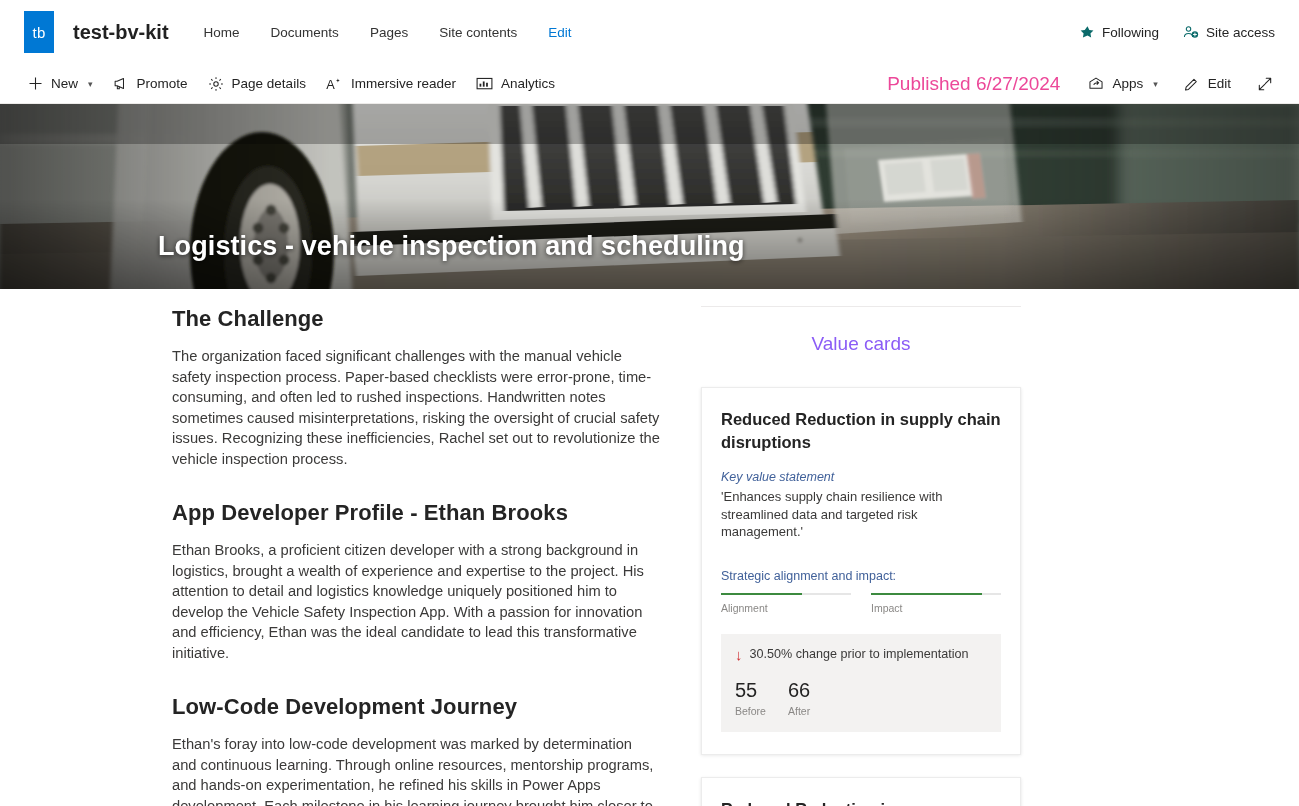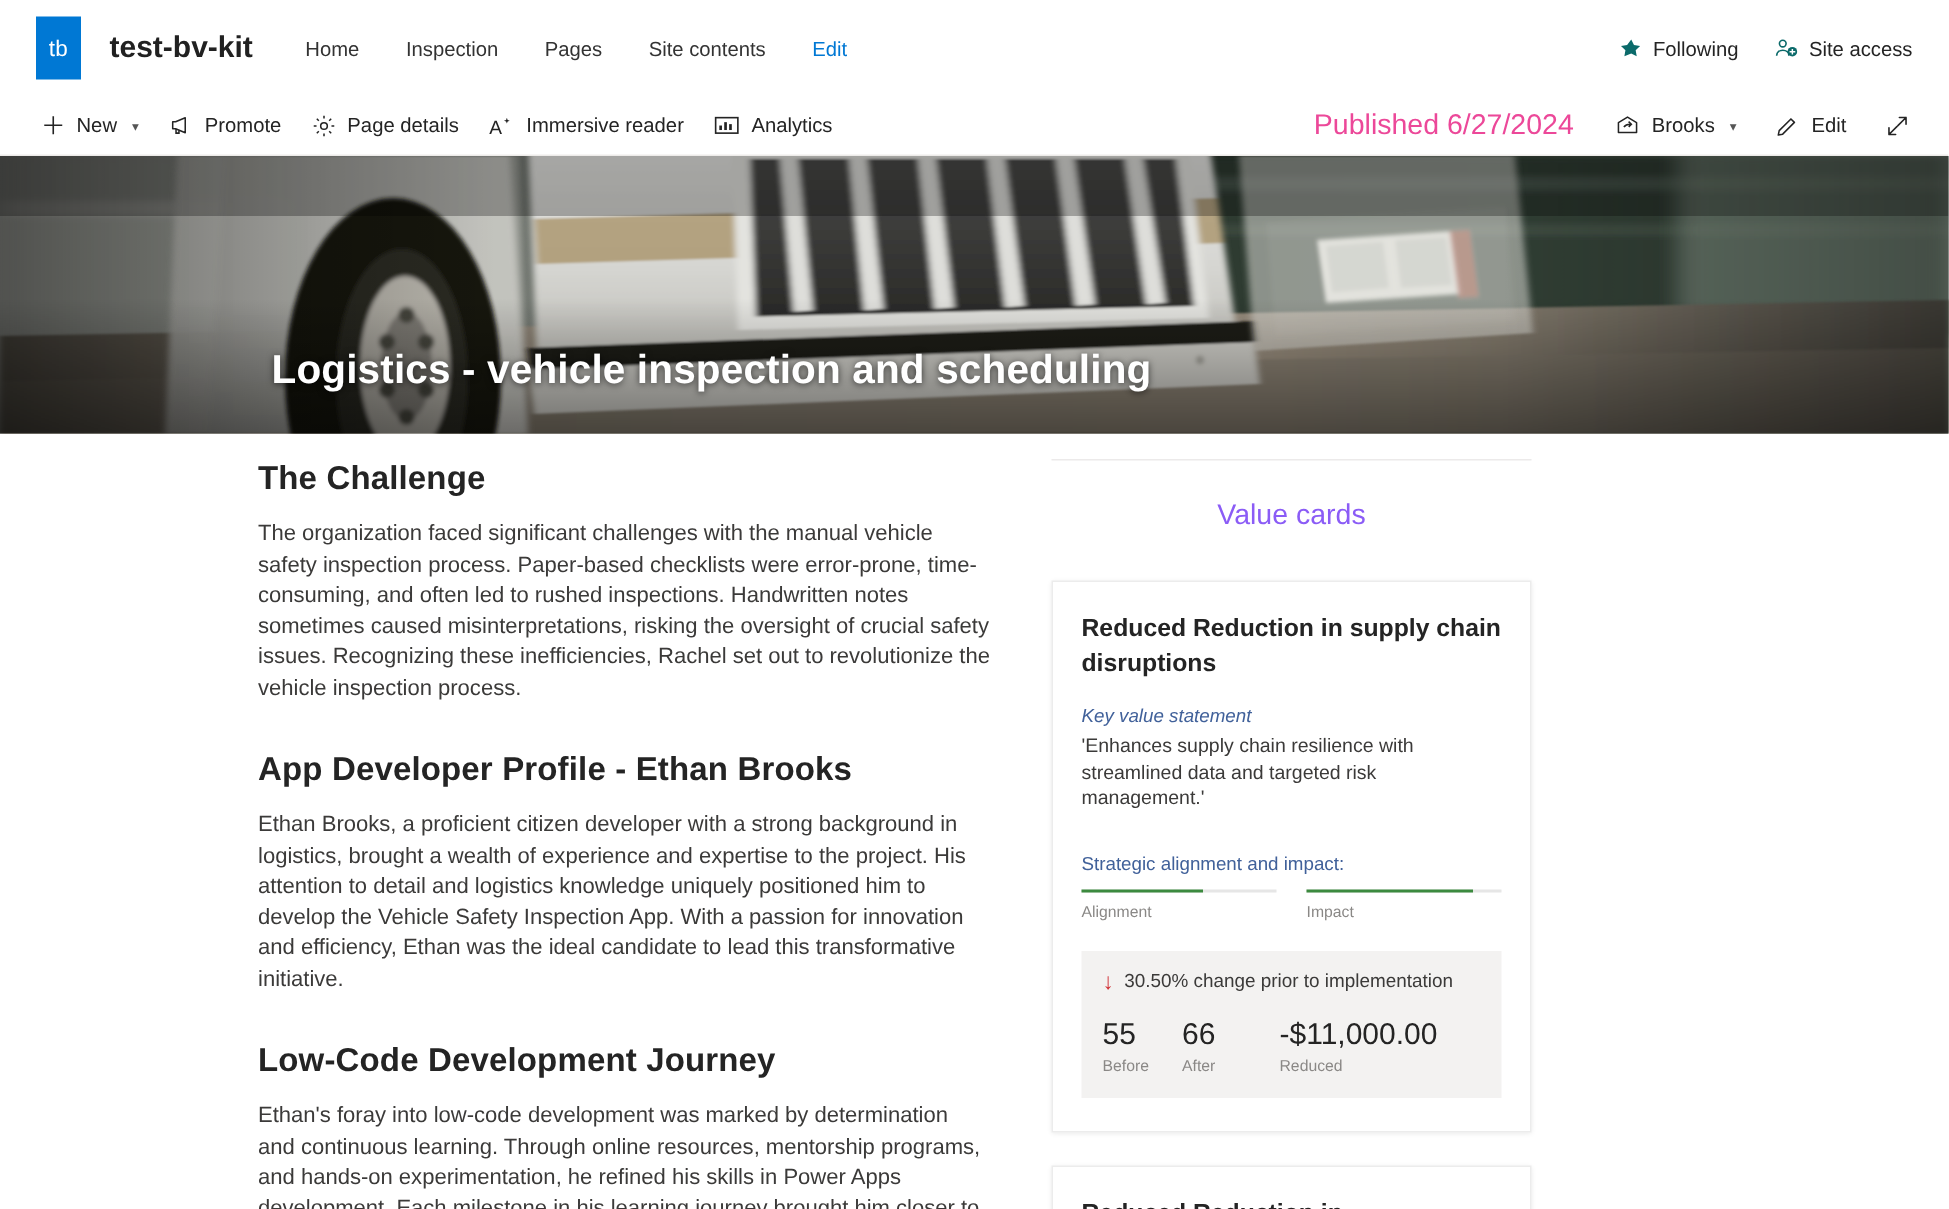--- a/index.html
+++ b/index.html
@@ -98,21 +98,21 @@
   
   .hero {
     position: relative;
     height: 185px;
     overflow: hidden;
     background: #2b2b28;
   }
   .hero-img { position: absolute; inset: 0; }
   .hero-title {
     position: absolute;
-    left: 181px;
+    left: 158px;
     bottom: 27px;
     color: #ffffff;
     font-size: 27px;
     font-weight: bold;
     letter-spacing: .1px;
     text-shadow: 0 1px 5px rgba(0,0,0,.65);
     z-index: 5;
   }
 
   
@@ -246,21 +246,21 @@
 <body>
 
 <div class="site-header">
   <div class="site-logo">
     <span>tb</span>
   </div>
   <div class="site-title">test-bv-kit</div>
 
   <nav class="site-nav">
     <span class="nav-link">Home</span>
-    <span class="nav-link">Inspection</span>
+    <span class="nav-link">Documents</span>
     <span class="nav-link">Pages</span>
     <span class="nav-link">Site contents</span>
     <span class="nav-link active">Edit</span>
   </nav>
 
   <div class="header-right">
     <div class="hdr-btn">
       <span class="icn">
         <svg width="15" height="15" viewBox="0 0 16 16">
             <path fill="#0b6a6a" d="M8 1.4l1.95 3.95 4.35.63-3.15 3.07.74 4.33L8 11.33 3.11 13.4l.74-4.33L.7 5.98l4.35-.63z"></path>
@@ -338,21 +338,21 @@
   <div class="cmd-right">
     <span class="published">Published 6/27/2024</span>
 
     <div class="cmd">
       <span class="icn">
         <svg width="16" height="15" viewBox="0 0 18 16">
           <path d="M2.2 13.4V6.1L9 1.9l6.8 4.2v7.3z" fill="none" stroke="#242424" stroke-width="1.15" stroke-linejoin="round"></path>
           <path d="M6.3 9.3c1.4-2.1 4-2.2 5.3-2.1M9.8 5.3l2.1 1.9-2 2" fill="none" stroke="#242424" stroke-width="1.15"></path>
         </svg>
       </span>
-      <span>Brooks</span>
+      <span>Apps</span>
       <span class="chev">▾</span>
     </div>
 
     <div class="cmd">
       <span class="icn">
         <svg width="16" height="16" viewBox="0 0 18 18">
           <path d="M2.4 12.5l8.8-8.8 2.6 2.6-8.8 8.8-3.3.7z" fill="none" stroke="#242424" stroke-width="1.15" stroke-linejoin="round"></path>
         </svg>
       </span>
       <span>Edit</span>
@@ -577,24 +577,20 @@
         </div>
         <div class="metric-row">
           <div class="metric m-before">
             <div class="metric-value">55</div>
             <div class="metric-label">Before</div>
           </div>
           <div class="metric m-after">
             <div class="metric-value">66</div>
             <div class="metric-label">After</div>
           </div>
-          <div class="metric m-reduced">
-            <div class="metric-value">-$11,000.00</div>
-            <div class="metric-label">Reduced</div>
-          </div>
         </div>
       </div>
     </div>
 
     <div class="value-card">
       <div class="vc-title">Reduced Reduction in transportation costs</div>
     </div>
 
   </div>
 </div>

